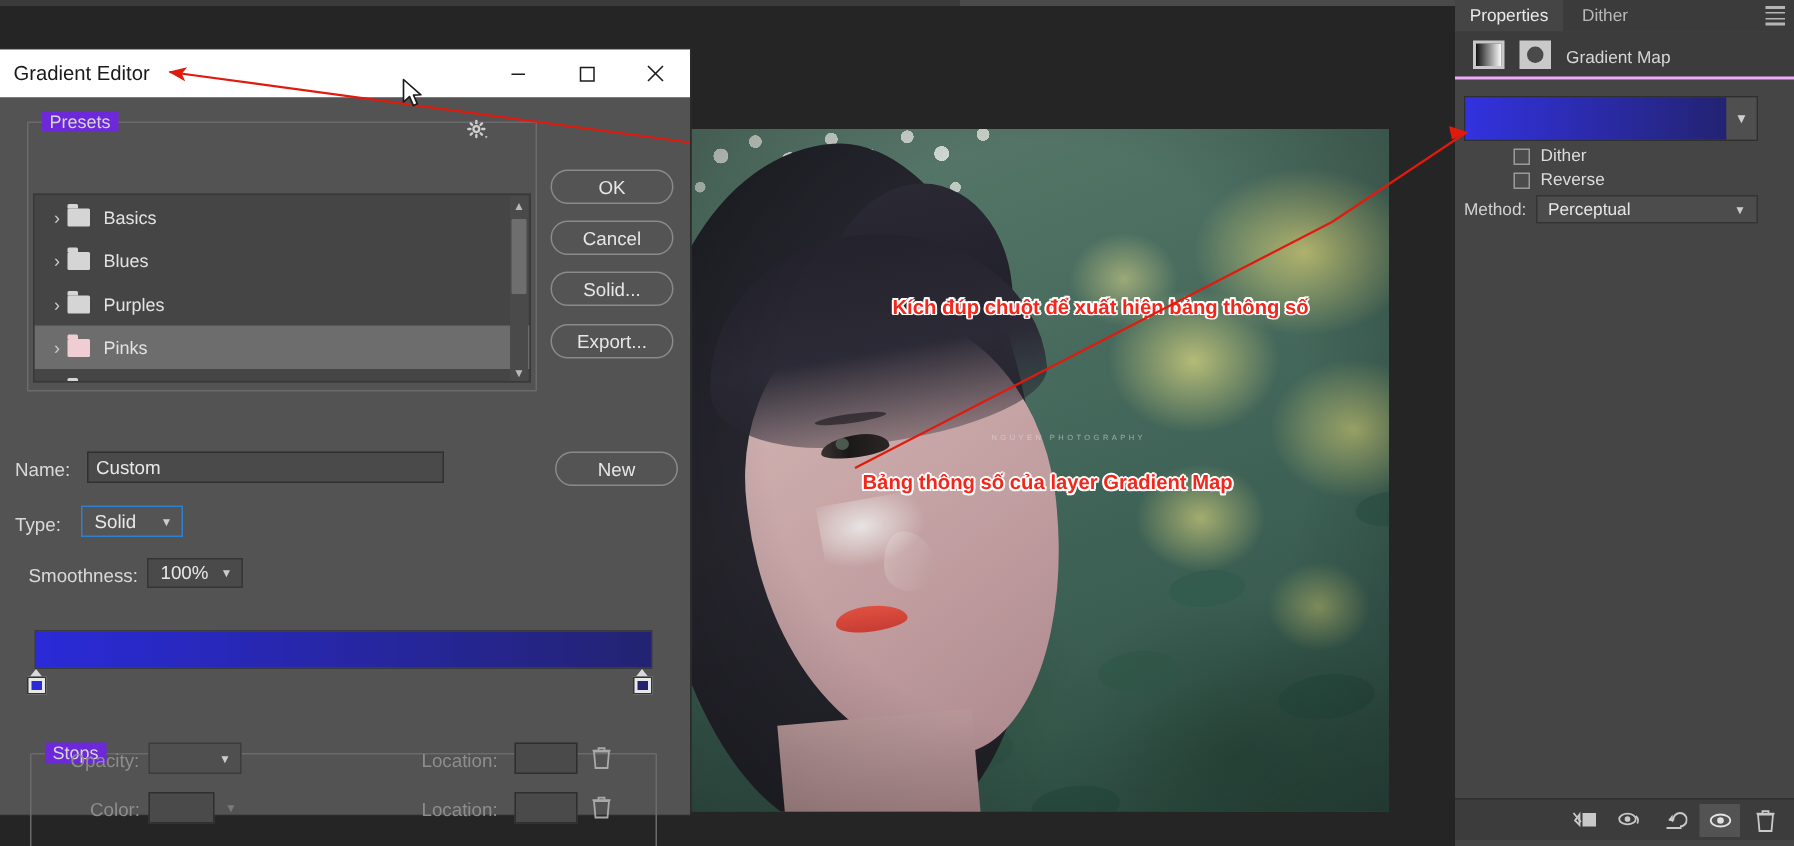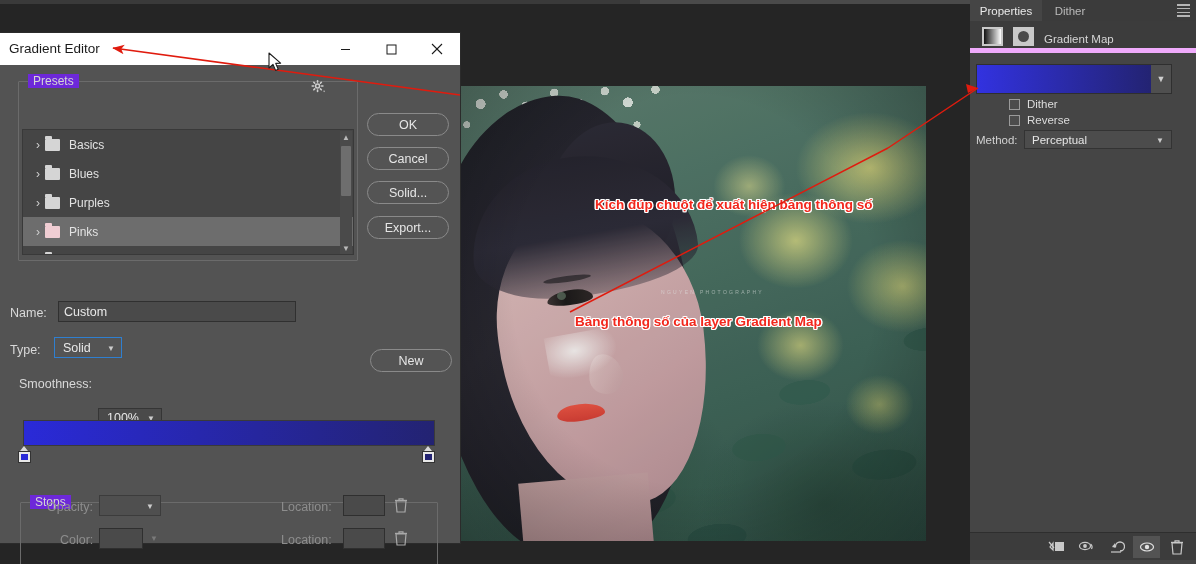--- a/index.html
+++ b/index.html
@@ -184,21 +184,21 @@
   .rp-tabbar { position:absolute; left:0; top:0; width:226px; height:21px; background:#3b3b3b; }
   .rp-tab { position:absolute; top:0; height:21px; display:flex; align-items:center; justify-content:center;
             font-size:11.5px; color:#b9b9b9; cursor:pointer; }
   .rp-tab.active { background:#454545; color:#eaeaea; }
   .rp-tab1 { left:0; width:72px; }
   .rp-tab2 { left:72px; width:56px; }
   .rp-menu { position:absolute; right:6px; top:4px; width:13px; height:12px; cursor:pointer; }
   .rp-menu i { display:block; height:1.6px; background:#b5b5b5; margin-bottom:2.2px; }
 
   .rp-header { position:absolute; left:0; top:21px; width:226px; height:32px; background:#3c3c3c;
-               border-bottom:5px solid #f0abfc; }
+               border-bottom:2px solid #f0abfc; }
   .rp-thumb { position:absolute; left:12px; top:6px; width:21px; height:19px;
               background:linear-gradient(90deg,#111 0%,#fff 100%); border:2px solid #c9c9c9; }
   .rp-maskthumb { position:absolute; left:43px; top:6px; width:21px; height:19px; background:#c9c9c9;
                   display:flex; align-items:center; justify-content:center; }
   .rp-maskthumb::after { content:""; width:11px; height:11px; border-radius:50%; background:#4a4a4a; }
   .rp-title { position:absolute; left:74px; top:12px; font-size:11.5px; color:#d6d6d6; }
 
   .rp-grad { position:absolute; left:976px; top:64px; width:196px; height:30px;
              border:1px solid #2f2f2f; }
   .rp-grad-fill { position:absolute; left:0; top:0; width:174px; height:28px; }
@@ -335,33 +335,33 @@
           <div class="sb-up">▲</div>
           <div class="sb-thumb"></div>
           <div class="sb-dn" style="position:absolute;bottom:0;left:0;">▼</div>
         </div>
       </div>
 
       <div class="btn" style="left:367px; top:48px;">OK</div>
       <div class="btn" style="left:367px; top:82px;">Cancel</div>
       <div class="btn" style="left:367px; top:116px;">Solid...</div>
       <div class="btn" style="left:367px; top:151px;">Export...</div>
-      <div class="btn" style="left:370px; top:236px;margin-top:48px;">New</div>
+      <div class="btn" style="left:370px; top:236px;">New</div>
 
       <div class="lbl" style="left:10px; top:241px;">Name:</div>
       <div class="txtfield" style="left:58px; top:236px; width:238px; height:21px;">Custom</div>
 
       <div class="lbl" style="left:10px; top:278px;">Type:</div>
       <div class="combo" style="left:54px; top:272px; width:68px; height:21px;">
         <span>Solid</span>
         <span class="carat">▼</span>
       </div>
 
       <div class="lbl" style="left:19px; top:312px;">Smoothness:</div>
-      <div class="combo plain" style="left:98px; top:307px; width:64px; height:20px;margin-top:36px;">
+      <div class="combo plain" style="left:98px; top:307px; width:64px; height:20px;">
         <span>100%</span>
         <span class="carat">▼</span>
       </div>
 
       <div class="grad-bar" id="gradbar" style="background: linear-gradient(90deg, rgb(42, 42, 216) 0%, rgb(35, 35, 114) 100%);"></div>
       <div class="stop-marker" style="left:18px; top:381px;">
         <span class="tri"></span>
         <span class="sq">
             <i id="stopL" style="background: rgb(42, 42, 216);"></i>
           </span>

